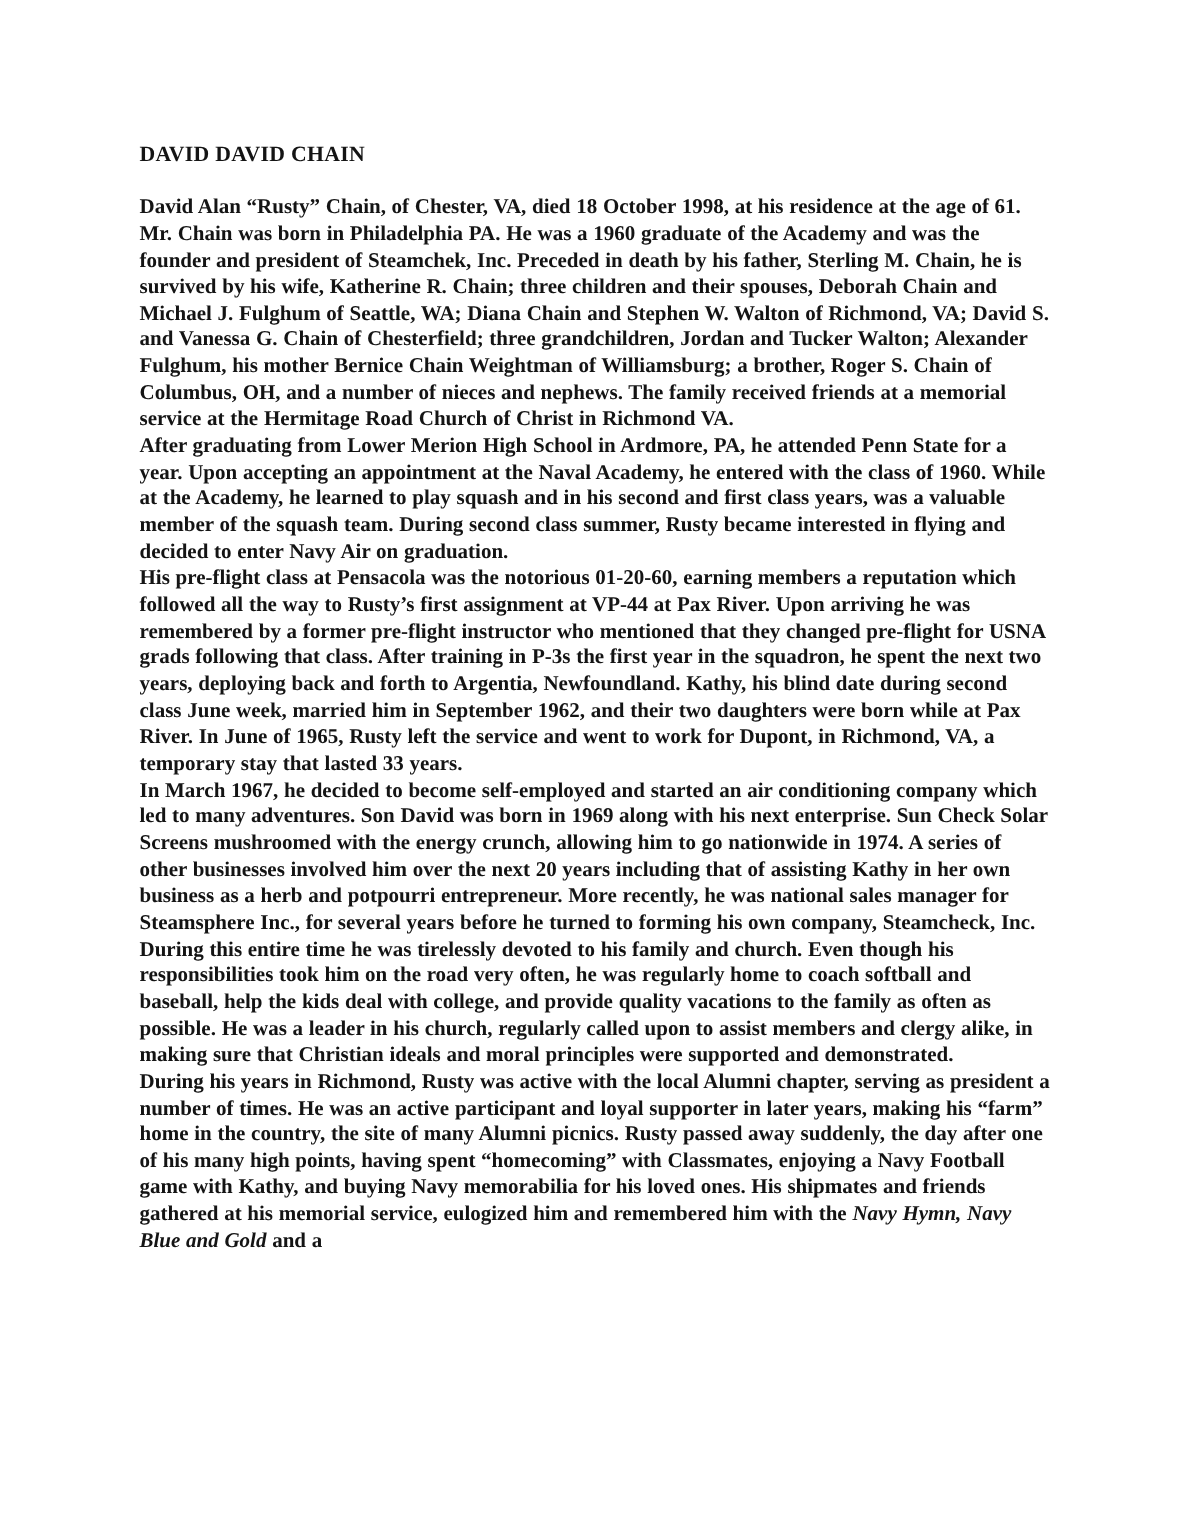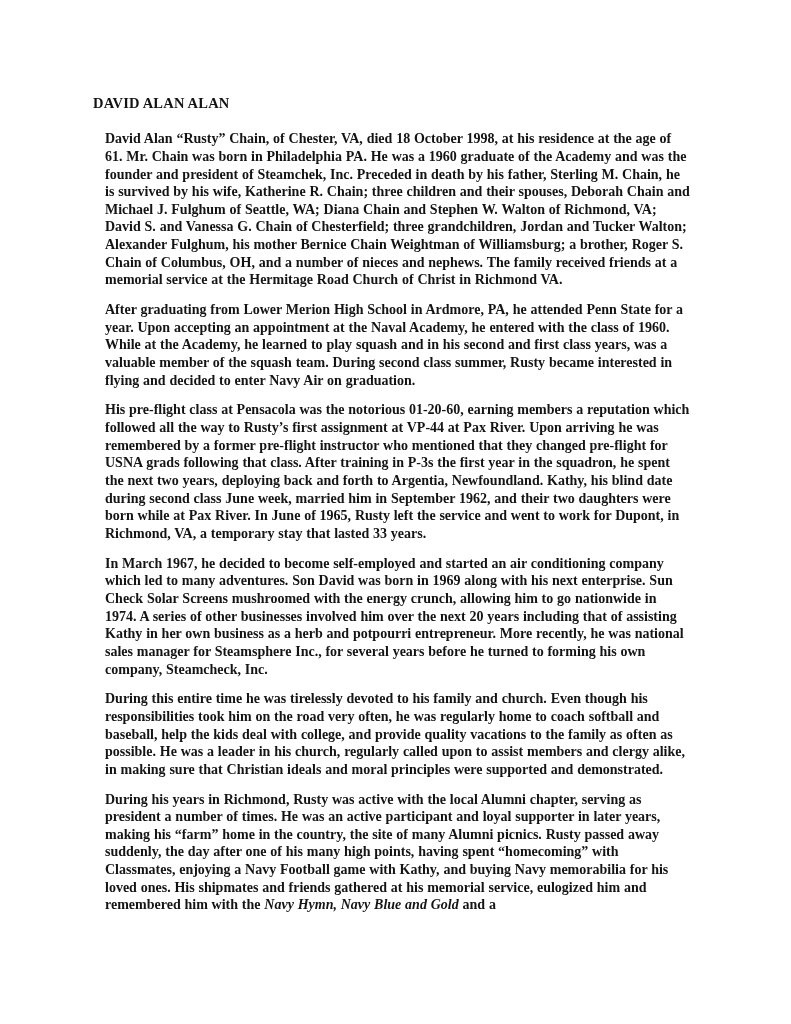--- a/index.html
+++ b/index.html
@@ -26,34 +26,34 @@
   }
   .doc-title {
     font-size: 14.5px;
     line-height: 17.6px;
     margin: 0 0 17.6px 0;
     letter-spacing: 0.2px;
   }
   .doc-body p {
     font-size: 14px;
     line-height: 17.65px;
-    margin: 12px;
+    margin: 0;
     text-align: left;
     word-spacing: 0.3px;
   }
   .italic-seg {
     font-style: italic;
   }
 </style>
 </head>
 <body>
 
 <div class="page">
   <div class="content">
-    <h1 class="doc-title">DAVID ALAN ALAN</h1>
+    <h1 class="doc-title">DAVID DAVID CHAIN</h1>
     <div class="doc-body">
       <p>David Alan “Rusty” Chain, of Chester, VA, died 18 October 1998, at his residence at the age of 61. Mr. Chain was born in Philadelphia PA. He was a 1960 graduate of the Academy and was the founder and president of Steamchek, Inc. Preceded in death by his father, Sterling M. Chain, he is survived by his wife, Katherine R. Chain; three children and their spouses, Deborah Chain and Michael J. Fulghum of Seattle, WA; Diana Chain and Stephen W. Walton of Richmond, VA; David S. and Vanessa G. Chain of Chesterfield; three grandchildren, Jordan and Tucker Walton; Alexander Fulghum, his mother Bernice Chain Weightman of Williamsburg; a brother, Roger S. Chain of Columbus, OH, and a number of nieces and nephews. The family received friends at a memorial service at the Hermitage Road Church of Christ in Richmond VA.</p>
       <p>After graduating from Lower Merion High School in Ardmore, PA, he attended Penn State for a year. Upon accepting an appointment at the Naval Academy, he entered with the class of 1960. While at the Academy, he learned to play squash and in his second and first class years, was a valuable member of the squash team. During second class summer, Rusty became interested in flying and decided to enter Navy Air on graduation.</p>
       <p>His pre-flight class at Pensacola was the notorious 01-20-60, earning members a reputation which followed all the way to Rusty’s first assignment at VP-44 at Pax River. Upon arriving he was remembered by a former pre-flight instructor who mentioned that they changed pre-flight for USNA grads following that class. After training in P-3s the first year in the squadron, he spent the next two years, deploying back and forth to Argentia, Newfoundland. Kathy, his blind date during second class June week, married him in September 1962, and their two daughters were born while at Pax River. In June of 1965, Rusty left the service and went to work for Dupont, in Richmond, VA, a temporary stay that lasted 33 years.</p>
       <p>In March 1967, he decided to become self-employed and started an air conditioning company which led to many adventures. Son David was born in 1969 along with his next enterprise. Sun Check Solar Screens mushroomed with the energy crunch, allowing him to go nationwide in 1974. A series of other businesses involved him over the next 20 years including that of assisting Kathy in her own business as a herb and potpourri entrepreneur. More recently, he was national sales manager for Steamsphere Inc., for several years before he turned to forming his own company, Steamcheck, Inc.</p>
       <p>During this entire time he was tirelessly devoted to his family and church. Even though his responsibilities took him on the road very often, he was regularly home to coach softball and baseball, help the kids deal with college, and provide quality vacations to the family as often as possible. He was a leader in his church, regularly called upon to assist members and clergy alike, in making sure that Christian ideals and moral principles were supported and demonstrated.</p>
       <p><span>During his years in Richmond, Rusty was active with the local Alumni chapter, serving as president a number of times. He was an active participant and loyal supporter in later years, making his “farm” home in the country, the site of many Alumni picnics. Rusty passed away suddenly, the day after one of his many high points, having spent “homecoming” with Classmates, enjoying a Navy Football game with Kathy, and buying Navy memorabilia for his loved ones. His shipmates and friends gathered at his memorial service, eulogized him and remembered him with the </span><span class="italic-seg">Navy Hymn, Navy Blue and Gold</span><span> and a</span></p>
     </div>
   </div>
 </div>

